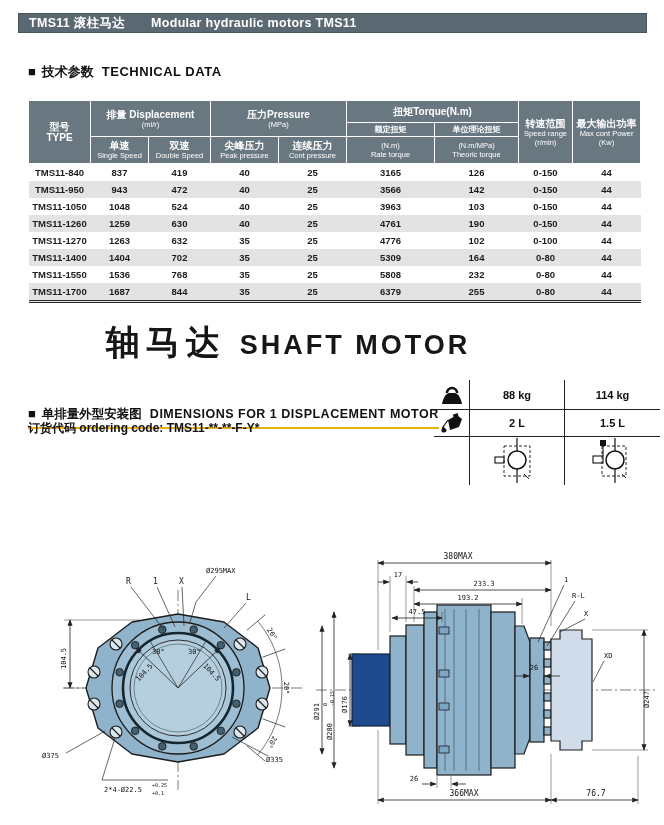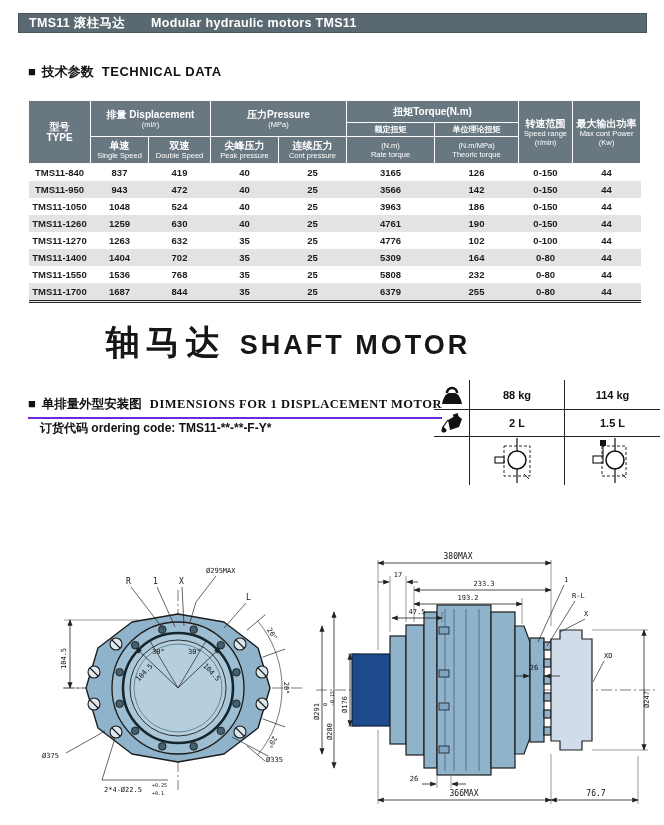--- a/index.html
+++ b/index.html
@@ -11,42 +11,42 @@
   .topbar { position:absolute; left:18px; top:13px; width:629px; height:20px;
     background:#5a6971; border:1px solid #46545c; color:#fff; display:flex; align-items:center;
     font-weight:bold; font-size:12.5px; padding-left:10px; letter-spacing:.3px; }
   .topbar .en { margin-left:26px; }
 
   
   .sec-head { position:absolute; left:28px; font-weight:bold; color:#111; font-size:13px; }
   .sec-head .bullet { font-size:13px; margin-right:6px; }
   .sec-head .en { margin-left:8px; letter-spacing:.5px; }
   #tech-head { top:55px;margin-top:8px; }
-  #dim-head { top:396px; border-bottom:2px solid #6d28d9; padding-bottom:4px; font-size:12.5px;font-family:Liberation Serif, serif; }
+  #dim-head { top:406px; border-bottom:2px solid #eab308; padding-bottom:4px; font-size:12.5px; }
 
   
   #spec-table { position:absolute; left:28px; top:100px; width:612px; border-collapse:collapse; table-layout:fixed; }
   #spec-table thead td { background:#697880; color:#fff; text-align:center; vertical-align:middle;
      border:1px solid #fdfdfd; padding:1px 0; }
   .hzh { display:block; font-size:10px; font-weight:bold; line-height:11px; }
   .hen { display:block; font-size:7.5px; line-height:9px; }
   .hen2 { display:block; font-size:10px; font-weight:bold; line-height:12px; }
   #spec-table tbody td { text-align:center; font-size:9.5px; font-weight:bold; color:#1c1c1c;
      height:17px; line-height:17px; }
   #spec-table tbody tr:nth-child(even) { background:#e3e3e3; }
   #spec-table tbody tr:last-child td { border-bottom:3px double #2a2a2a; }
   tr.h1 { height:22px; } tr.h2 { height:13px; } tr.h3 { height:27px; }
 
   
   #shaft-head { position:absolute; left:0; top:320px; width:576px; text-align:center; color:#161616; }
   #shaft-head .zh { font-size:34px; font-weight:bold; letter-spacing:6px; }
   #shaft-head .en { font-size:27px; font-weight:bold; letter-spacing:3px; margin-left:14px; }
 
   
-  #ordering { position:absolute; left:40px; top:420px; font-size:12px; font-weight:bold; color:#111; }
+  #ordering { position:absolute; left:28px; top:420px; font-size:12px; font-weight:bold; color:#111; }
 
   
   #specs-box { position:absolute; left:434px; top:380px; display:grid;
      grid-template-columns:36px 95px 95px; grid-template-rows:30px 27px 48px; }
   .sb { display:flex; align-items:center; justify-content:center; font-size:11px; font-weight:bold; color:#111; }
   .sb.bb { border-bottom:1.5px solid #222; }
   .sb.br { border-right:1.5px solid #222; }
 
   
   .drawing { position:absolute; }
@@ -173,21 +173,21 @@
           <td>0-150</td>
           <td>44</td>
       </tr>
       <tr>
         <td>TMS11-1050</td>
           <td>1048</td>
           <td>524</td>
           <td>40</td>
           <td>25</td>
           <td>3963</td>
-          <td>186</td>
+          <td>103</td>
           <td>0-150</td>
           <td>44</td>
       </tr>
       <tr>
         <td>TMS11-1260</td>
           <td>1259</td>
           <td>630</td>
           <td>40</td>
           <td>25</td>
           <td>4761</td>

